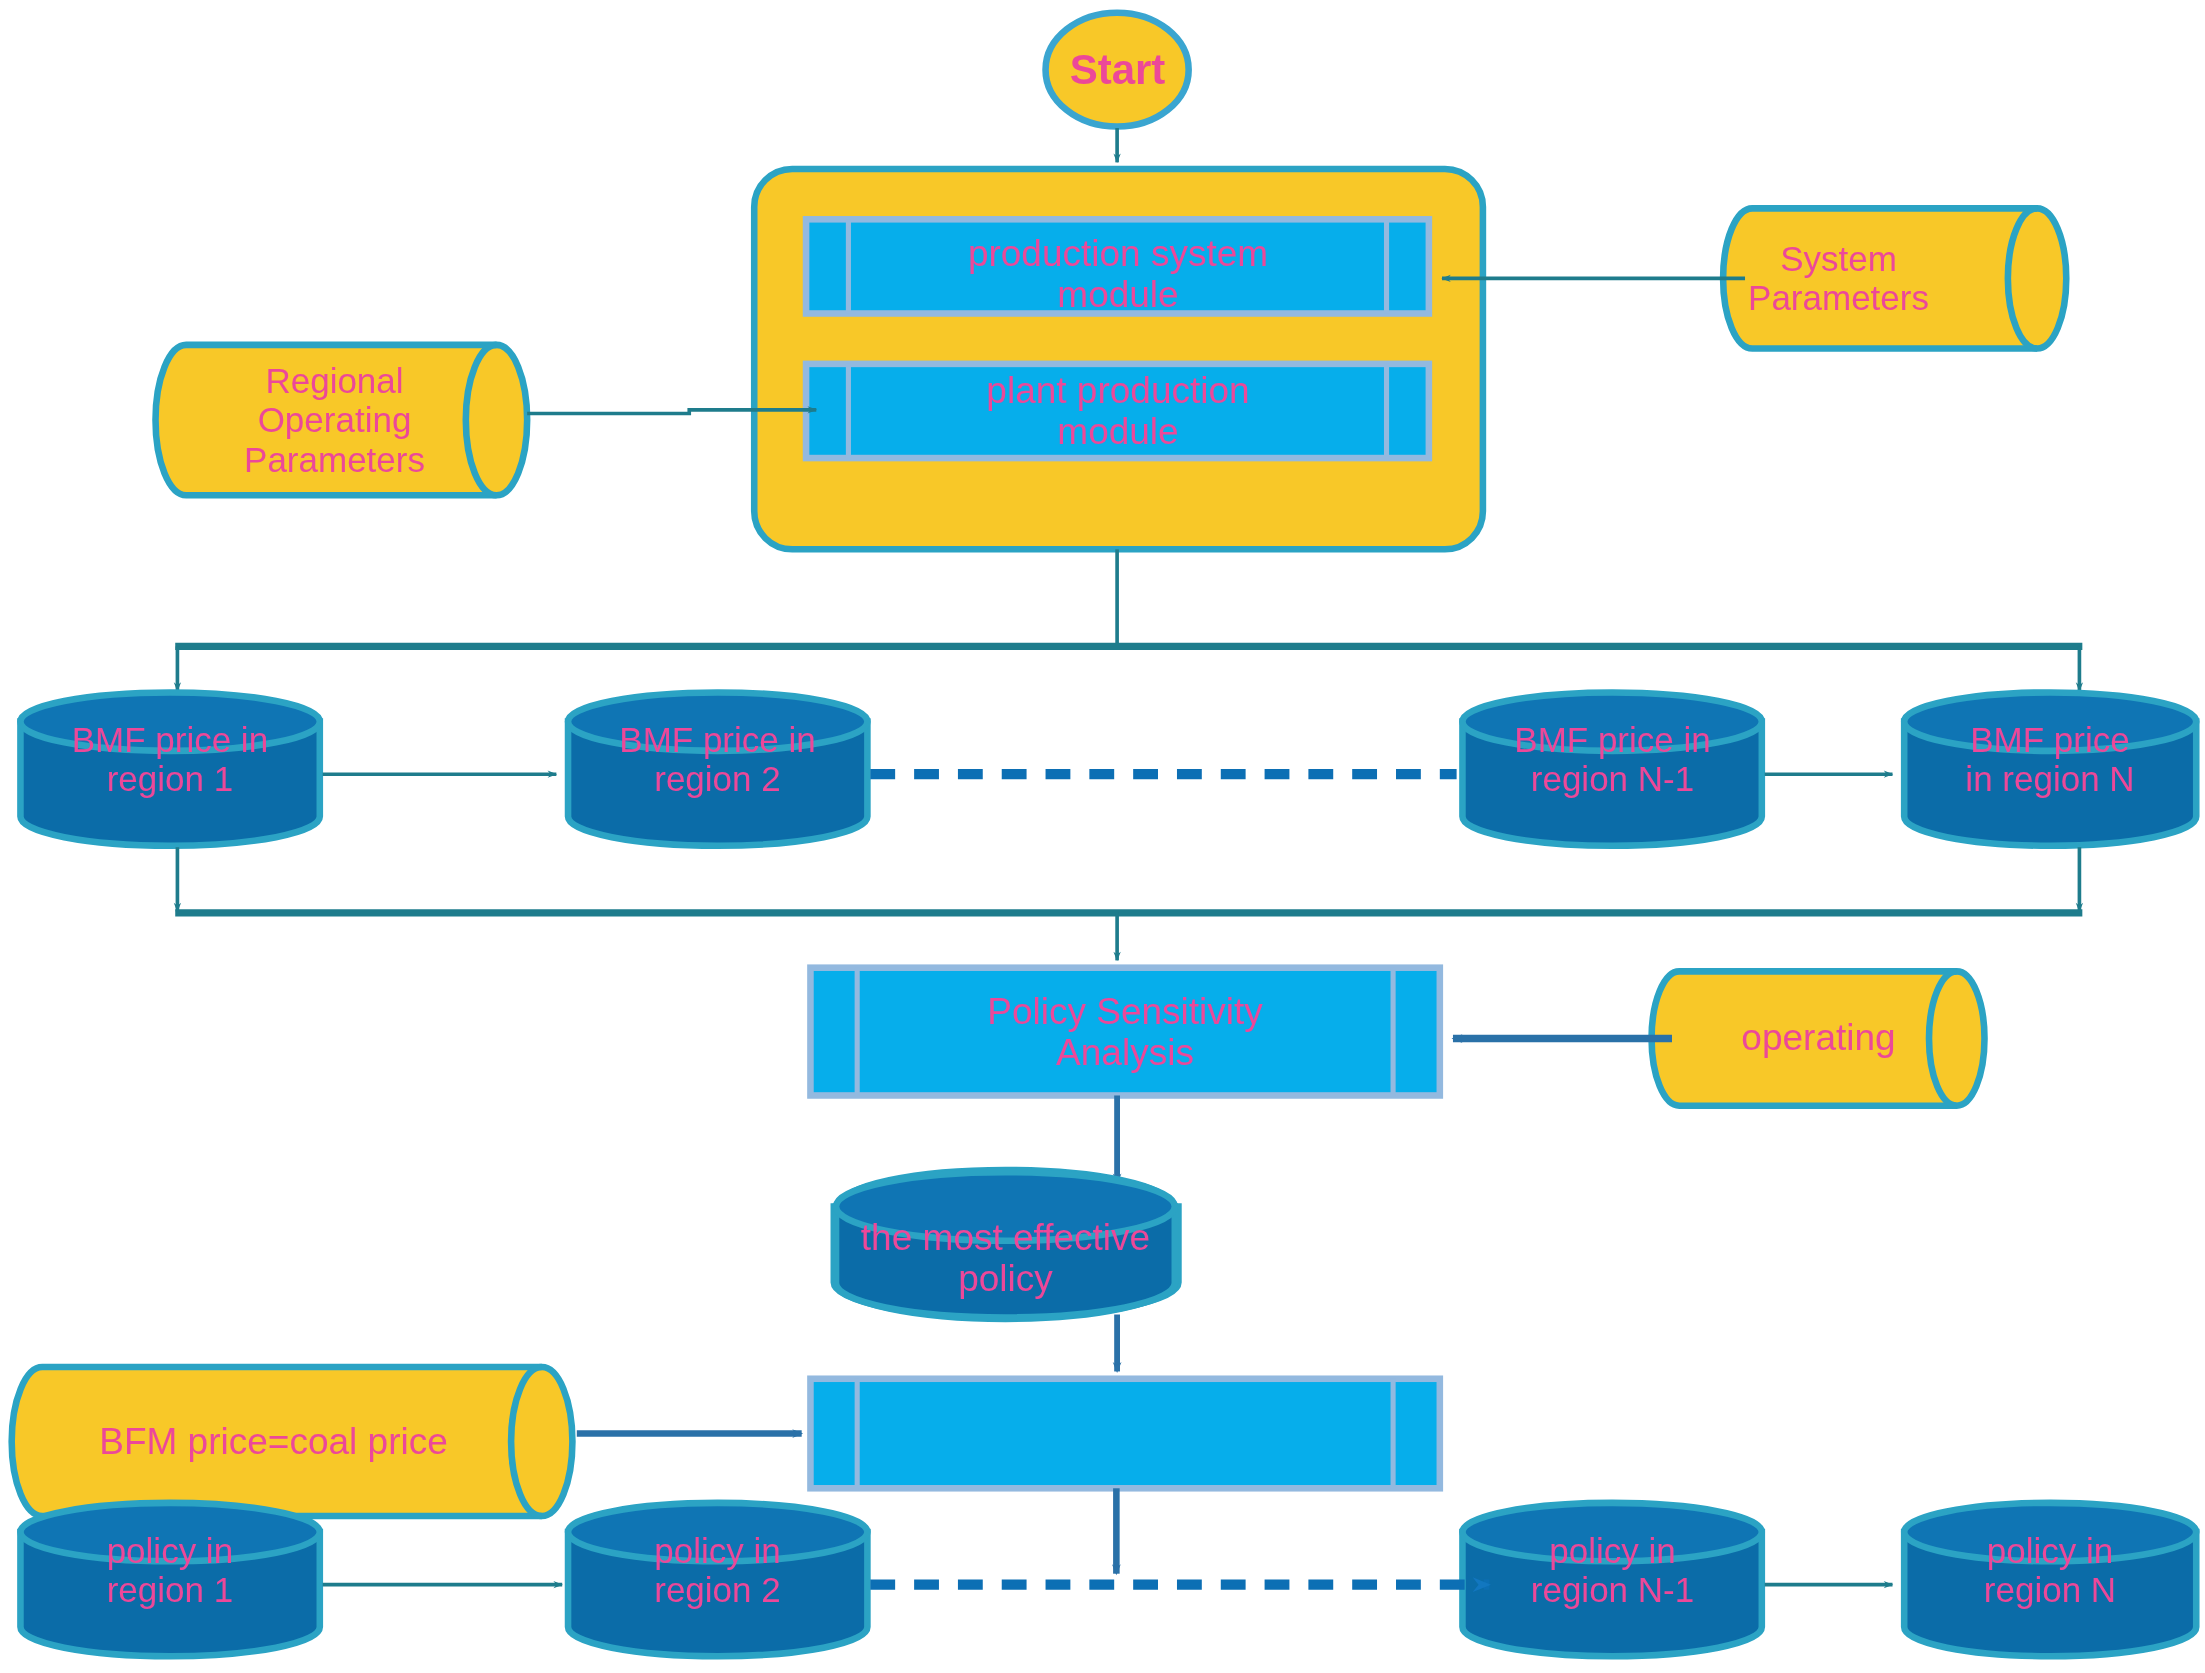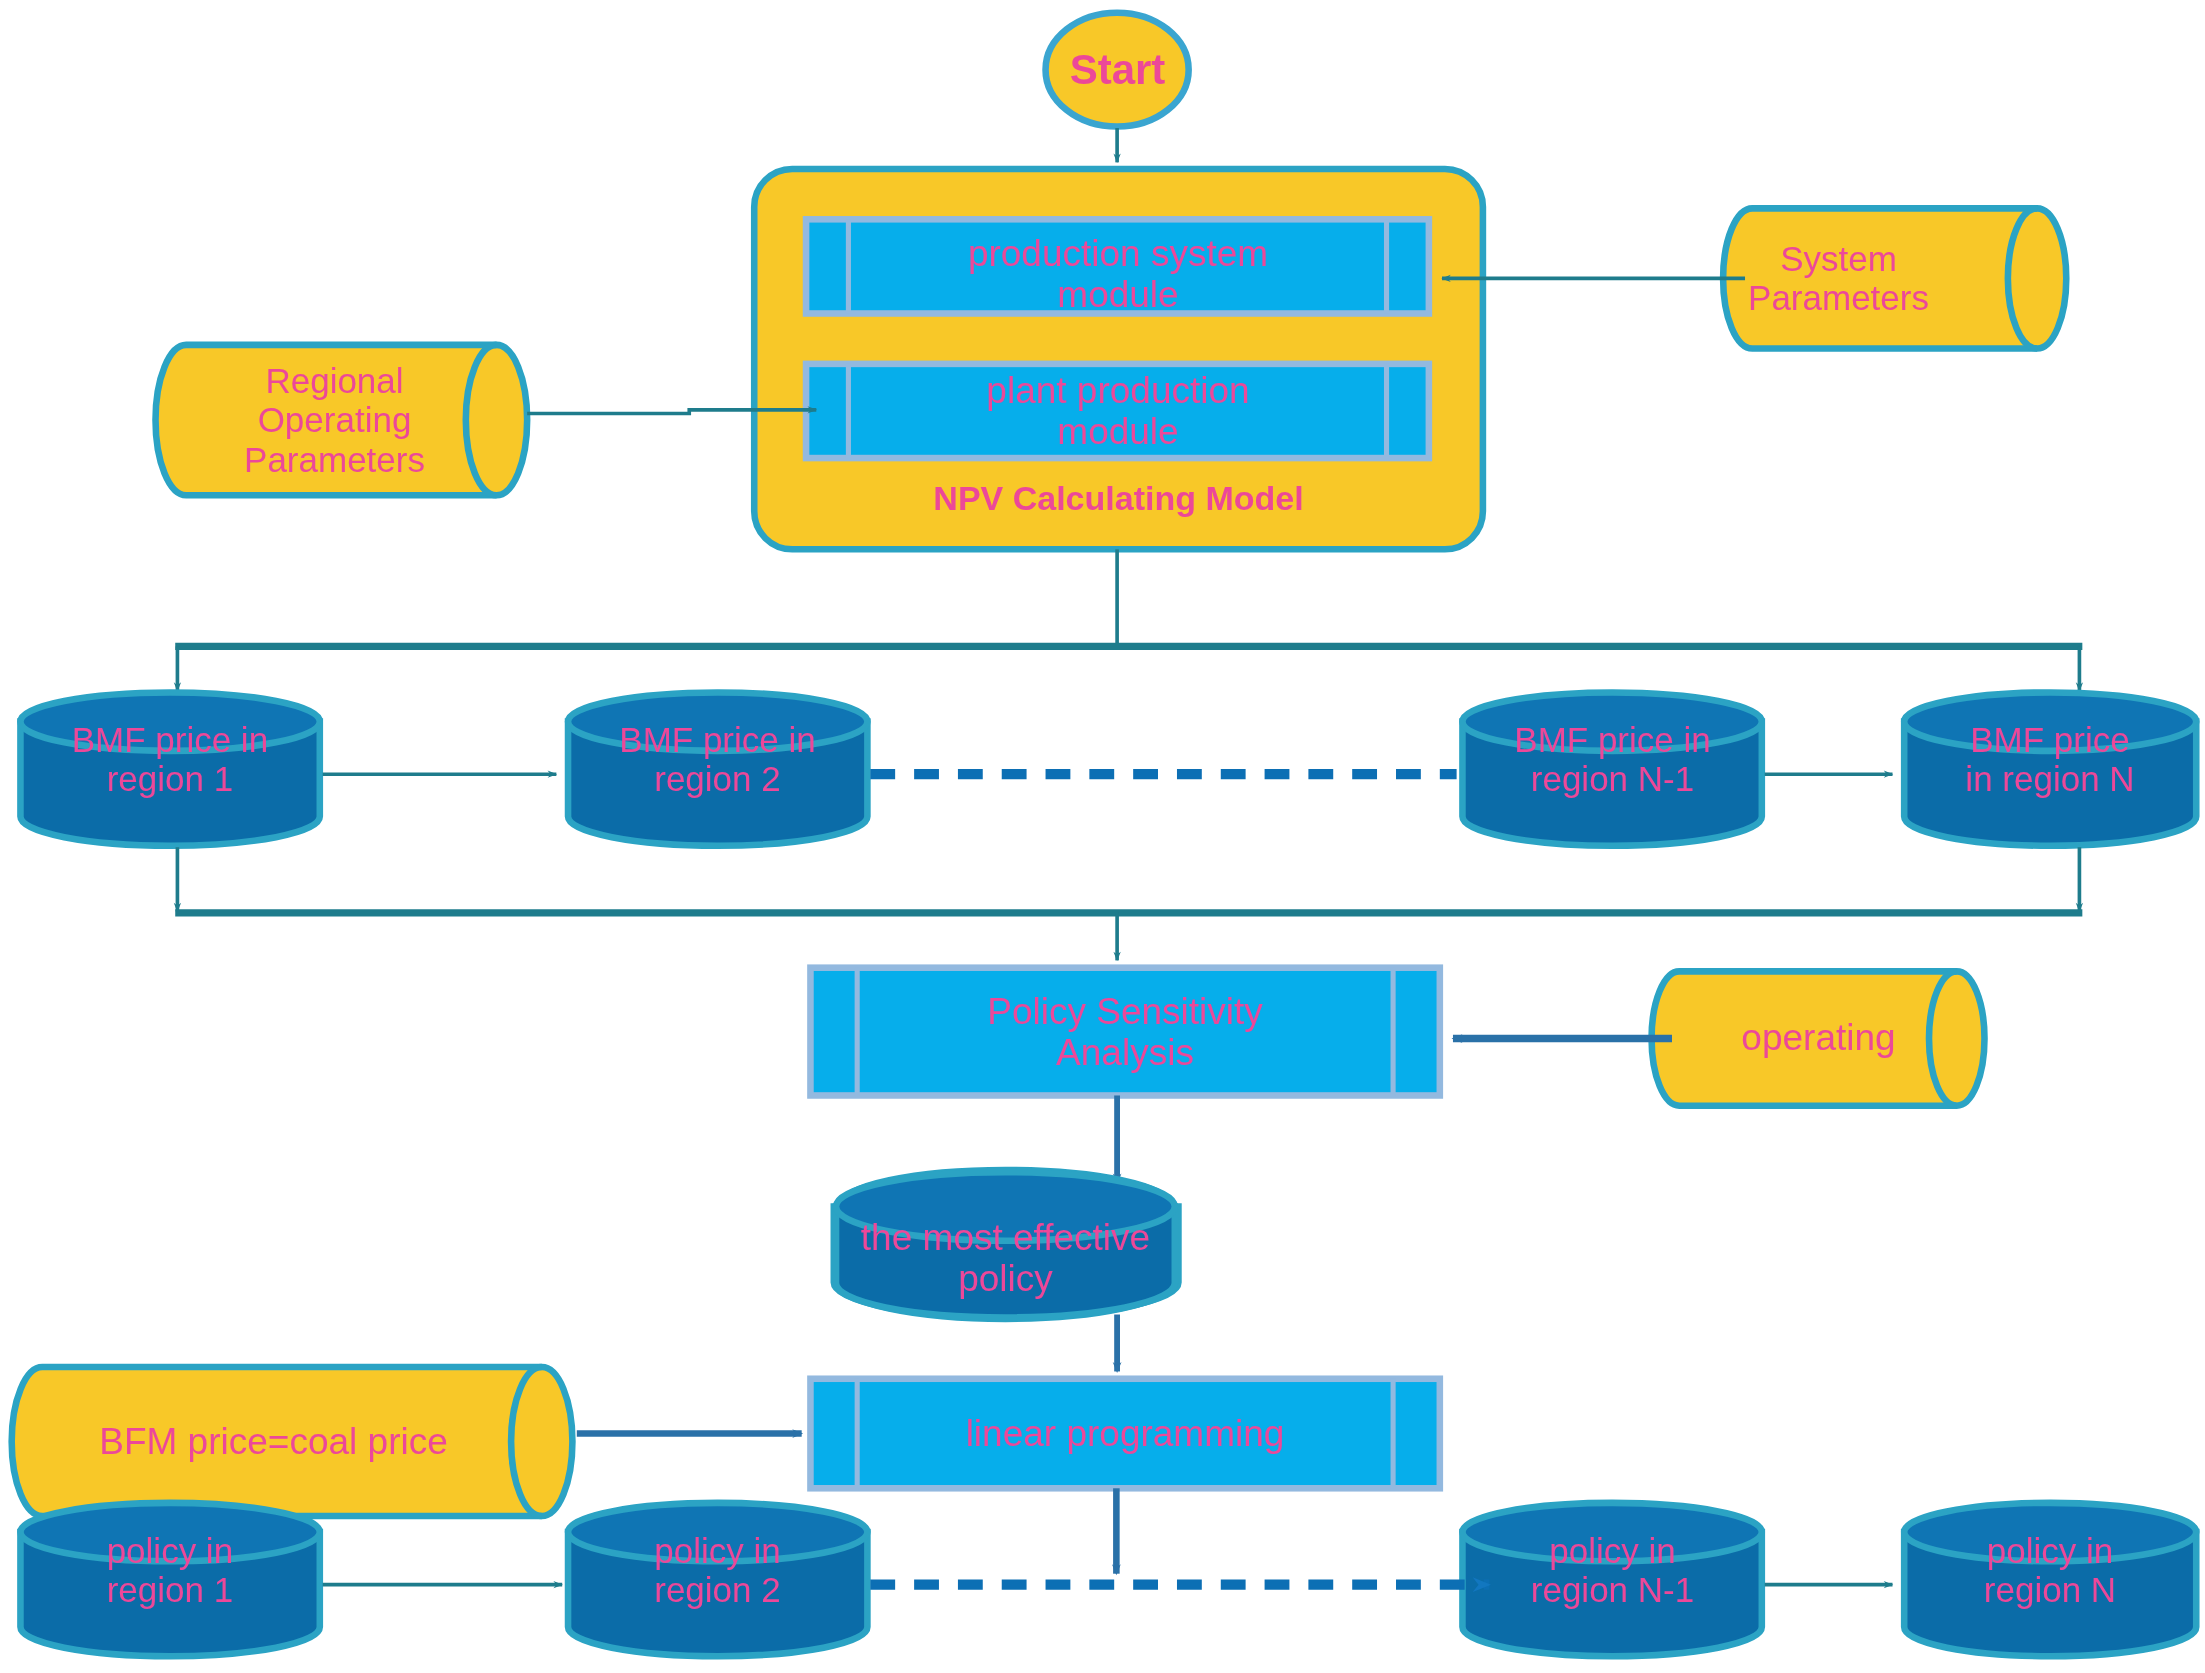--- a/index.html
+++ b/index.html
@@ -166,21 +166,20 @@
 
     <line x1="442" y1="2170" x2="770" y2="2170" stroke="#1E7C8C" stroke-width="5" marker-end="url(#ah-teal)"></line>
 
     <line x1="1192" y1="2170" x2="2040" y2="2170" stroke="#0C6FB4" stroke-width="14" stroke-dasharray="34,26" marker-end="url(#ah-dash)"></line>
 
     <line x1="2417" y1="2170" x2="2592" y2="2170" stroke="#1E7C8C" stroke-width="5" marker-end="url(#ah-teal)"></line>
   </svg>
 
   <div class="lbl lbl-bold" style="left:1046px;top:38px;width:143px;height:63px;font-size:42px;">Start</div>
 
-  <div class="lbl lbl-bold" style="left:754px;top:475px;width:729px;height:47px;font-size:34px;">NPV Calculating Model</div>
 
   <div class="lbl" style="left:849px;top:219px;width:538px;height:94px;font-size:37px;margin-top:8px;">production system
 module</div>
 
   <div class="lbl" style="left:849px;top:364px;width:538px;height:94px;font-size:37px;">plant production
 module</div>
 
   <div class="lbl" style="left:1700px;top:208px;width:277px;height:140px;font-size:35px;">System
 Parameters</div>
 
@@ -198,21 +197,20 @@
 in region N</div>
 
   <div class="lbl" style="left:857px;top:968px;width:536px;height:128px;font-size:37px;">Policy Sensitivity
 Analysis</div>
 
   <div class="lbl" style="left:1680px;top:971px;width:277px;height:134px;font-size:37px;">operating</div>
 
   <div class="lbl" style="left:836px;top:1203px;width:339px;height:110px;font-size:37px;">the  most effective
 policy</div>
 
-  <div class="lbl" style="left:857px;top:1379px;width:536px;height:110px;font-size:37px;">linear programming</div>
 
   <div class="lbl" style="left:24px;top:1367px;width:499px;height:149px;font-size:37px;">BFM price=coal price</div>
 
   <div class="lbl" style="left:20.4px;top:1513px;width:299px;height:114px;font-size:35px;">policy  in
 region 1</div>
   <div class="lbl" style="left:568px;top:1513px;width:299px;height:114px;font-size:35px;">policy in
 region 2</div>
   <div class="lbl" style="left:1463px;top:1513px;width:299px;height:114px;font-size:35px;">policy in
 region N-1</div>
   <div class="lbl" style="left:1904px;top:1513px;width:292px;height:114px;font-size:35px;">policy in

